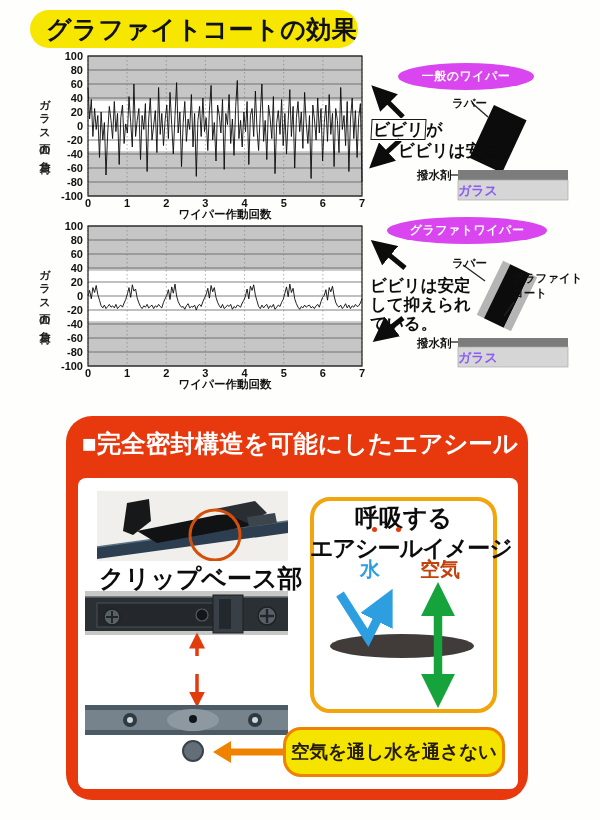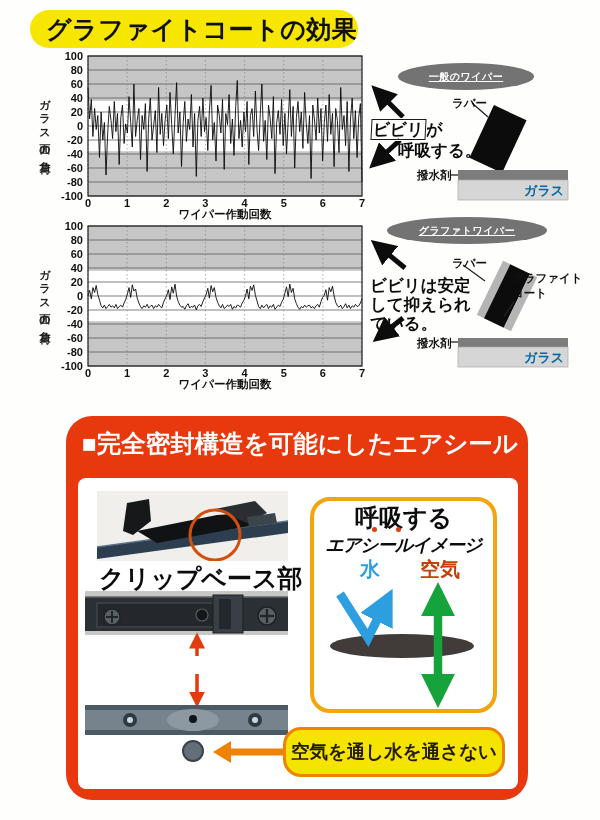--- a/index.html
+++ b/index.html
@@ -5,27 +5,27 @@
   html,body{margin:0;padding:0;background:#ffffff;}
   .page{position:relative;width:600px;height:820px;background:#fefefc;overflow:hidden;
         font-family:"Liberation Sans","DejaVu Sans",sans-serif;color:#111;}
   .abs{position:absolute;}
   .title-pill{left:30px;top:10px;width:328px;height:38px;background:#f6e600;border-radius:20px;
         display:flex;align-items:center;padding-left:16px;font-size:25px;font-weight:800;
         letter-spacing:0.5px;color:#111;box-sizing:border-box;}
   svg.chart{position:absolute;width:330px;height:170px;overflow:visible;}
   .ylabel{writing-mode:vertical-rl;text-orientation:upright;font-size:11px;font-weight:700;
         letter-spacing:2px;color:#222;}
-  .badge{background:#737373;color:#fff;border-radius:50%;display:flex;align-items:center;
-        justify-content:center;font-weight:700;font-size:10px;letter-spacing:0.5px;text-decoration:underline;}
+  .badge{background:#d946ef;color:#fff;border-radius:50%;display:flex;align-items:center;
+        justify-content:center;font-weight:700;font-size:12px;letter-spacing:0.5px;}
   .small-label{font-size:11.5px;font-weight:700;color:#111;}
   .note{font-size:16.5px;font-weight:800;color:#0c0c0c;line-height:19px;white-space:nowrap;}
   .shaky{display:inline-block;border:1.5px solid #1a1a1a;padding:0 1px;transform:skewX(-3deg);
         box-shadow:1px 1px 0 #fff,-1px -1px 0 #fff;}
-  .glass-label{width:106px;text-align:right;font-size:13px;font-weight:700;color:#0369a1;}
+  .glass-label{width:106px;text-align:left;font-size:13px;font-weight:700;color:#8b5cf6;}
   .red-box{left:66px;top:416px;width:462px;height:384px;background:#e8380d;border-radius:26px;}
   .red-header{left:82px;top:427px;width:440px;font-size:24.5px;font-weight:800;color:#fff;
         white-space:nowrap;letter-spacing:0px;}
   .white-panel{left:78px;top:478px;width:440px;height:311px;background:#fff;border-radius:8px;}
   .caption{font-size:25px;font-weight:800;color:#0c0c0c;white-space:nowrap;}
   .inlet-text{font-size:18.5px;font-weight:800;color:#0c0c0c;white-space:nowrap;letter-spacing:-0.5px;}
   .breath-box{left:310px;top:497px;width:187px;height:216px;background:#fff;border:4px solid #f2a50c;
         border-radius:20px;box-sizing:border-box;}
   .breath-title{left:310px;width:187px;text-align:center;font-weight:800;color:#0c0c0c;white-space:nowrap;}
   .dot{width:5px;height:5px;border-radius:50%;background:#e23b0c;}
@@ -169,21 +169,21 @@
     <line x1="146" y1="247" x2="136" y2="261" stroke="#222" stroke-width="1.3"></line>
 
     <rect x="90" y="283" width="110" height="9" fill="#7c7c7c"></rect>
     <rect x="90" y="292" width="110" height="20" fill="#d6d6d6" stroke="#a8a8a8" stroke-width="0.7"></rect>
     <line x1="82" y1="287" x2="90" y2="287" stroke="#222" stroke-width="1.3"></line>
   </svg>
 
   <div class="abs badge" style="left:398px;top:63px;width:136px;height:27px;">一般のワイパー</div>
   <div class="abs small-label" style="left:452px;top:96px;">ラバー</div>
   <div class="abs note" style="left:371px;top:119px;"><span class="shaky">ビビリ</span><span>が</span></div>
-  <div class="abs note" style="left:398px;top:141px;">呼吸する。</div>
+  <div class="abs note" style="left:398px;top:141px;">ビビリは安定。</div>
   <div class="abs small-label" style="left:417px;top:168px;">撥水剤</div>
   <div class="abs glass-label" style="left:458px;top:182px;">ガラス</div>
 
   <div class="abs badge" style="left:387px;top:217px;width:160px;height:27px;">グラファトワイパー</div>
   <div class="abs small-label" style="left:452px;top:256px;">ラバー</div>
   <div class="abs small-label" style="left:512px;top:271px;">グラファイト</div>
   <div class="abs small-label" style="left:512px;top:286px;">コート</div>
   <div class="abs note" style="left:370px;top:276px;">ビビリは安定</div>
   <div class="abs note" style="left:370px;top:295px;">して抑えられ</div>
   <div class="abs note" style="left:370px;top:314px;">ている。</div>
@@ -242,21 +242,21 @@
     <circle cx="108" cy="16" r="4" fill="#10151a"></circle>
     <circle cx="170" cy="17" r="7" fill="#2e3a42"></circle>
       <circle cx="170" cy="17" r="3" fill="#cfd6da"></circle>
     <circle cx="108" cy="48" r="10" fill="#636e78" stroke="#39434c" stroke-width="2"></circle>
   </svg>
 
   <div class="abs breath-box"></div>
   <div class="abs breath-title" style="top:502px;font-size:24px;">呼吸する</div>
   <div class="abs dot" style="left:372px;top:527px;"></div>
   <div class="abs dot" style="left:396px;top:527px;"></div>
-  <div class="abs breath-title" style="top:533px;font-size:18px;letter-spacing:-1px;font-style:italic;">エアシールイメージ</div>
+  <div class="abs breath-title" style="top:533px;font-size:23px;letter-spacing:-1px;">エアシールイメージ</div>
   <div class="abs water-air" style="left:360px;top:556px;color:#2d9fe0;">水</div>
   <div class="abs water-air" style="left:420px;top:556px;color:#c2410c;">空気</div>
 
   <svg class="abs" style="left:318px;top:582px;width:170px;height:126px;" viewBox="0 0 170 126">
     <defs>
       <marker id="mgr" markerWidth="4" markerHeight="4" refX="2.6" refY="2" orient="auto">
         <path d="M0,0 L4,2 L0,4 z" fill="#17a33b"></path>
       </marker>
       <marker id="mbl" markerWidth="4" markerHeight="4" refX="2.6" refY="2" orient="auto">
         <path d="M0,0 L4,2 L0,4 z" fill="#2d9fe0"></path>

